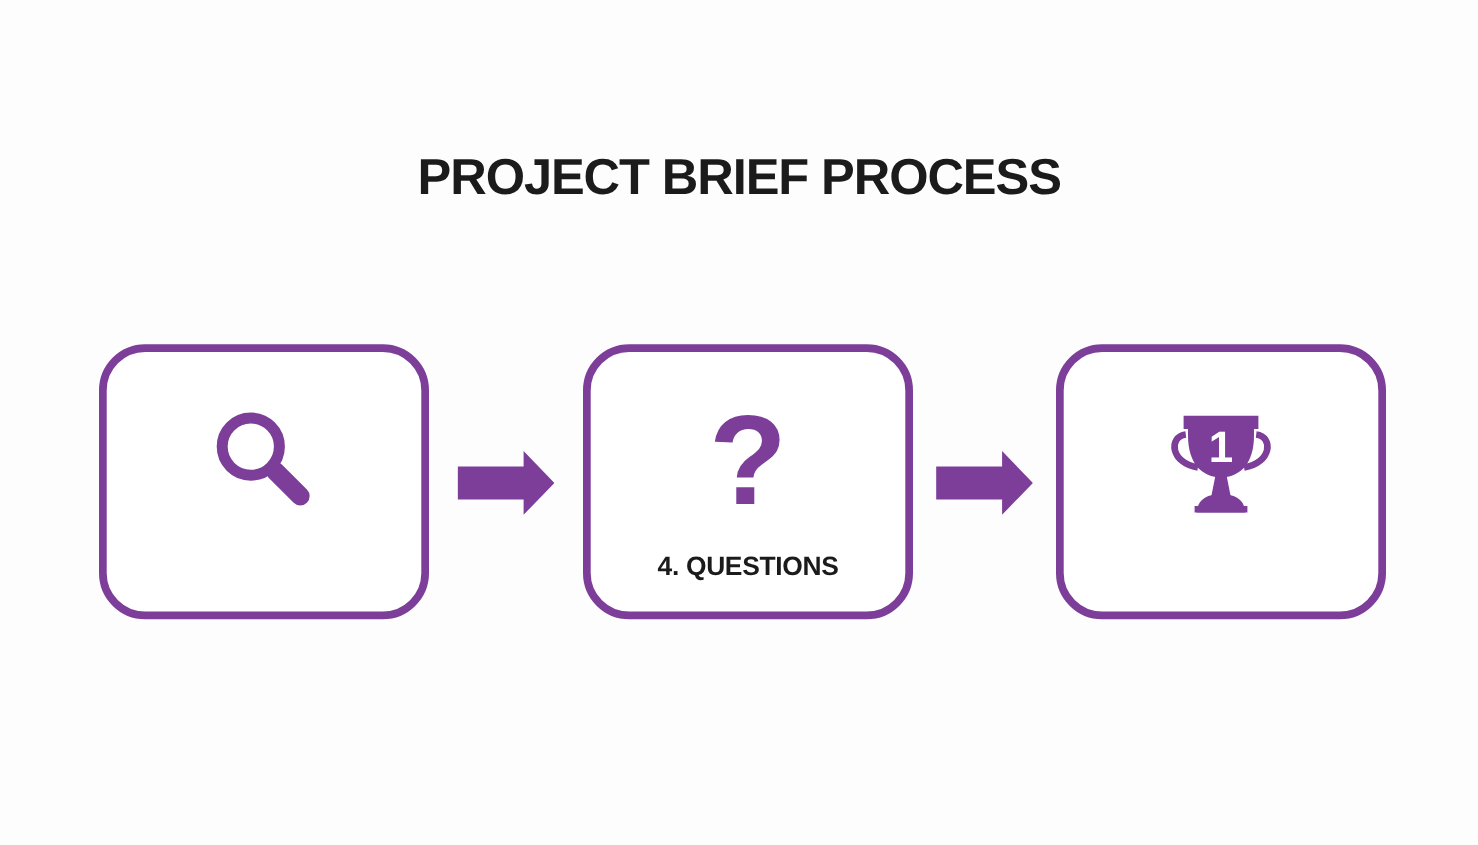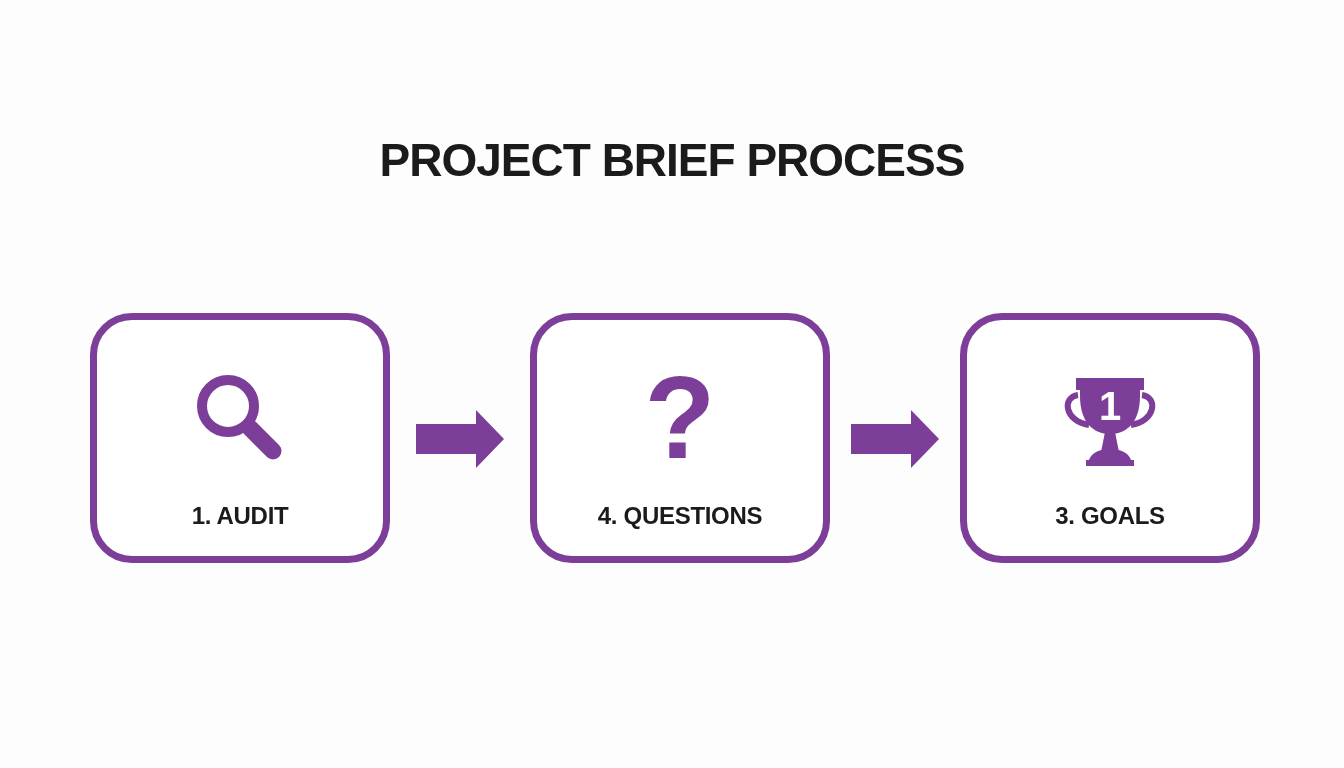--- a/index.html
+++ b/index.html
@@ -94,21 +94,20 @@
 
   <h1 class="title">PROJECT BRIEF PROCESS</h1>
 
   <div class="card card-1">
     <div class="icon-wrap">
       <svg width="104" height="104" viewBox="0 0 104 104" aria-hidden="true">
         <circle class="stroke-accent" cx="40" cy="34" r="26" stroke-width="10"></circle>
         <line class="stroke-accent" x1="62" y1="56" x2="85" y2="79" stroke-width="17" stroke-linecap="round"></line>
       </svg>
     </div>
-    <div class="step-label">1. AUDIT</div>
   </div>
 
   <svg class="arrow arrow-1" viewBox="0 0 88 58" aria-hidden="true">
     <polygon class="fill-accent" points="0,14 60,14 60,0 88,29 60,58 60,44 0,44"></polygon>
   </svg>
 
   <div class="card card-2">
     <div class="icon-wrap">
       <span class="qmark">?</span>
     </div>
@@ -132,16 +131,15 @@
         <path class="stroke-accent" d="M84,23 C100,25 98,49 73,53" stroke-width="6"></path>
 
         <path class="fill-accent" d="M47,60 h10 l4,20 h-18 z"></path>
 
         <path class="fill-accent" d="M30,94 C30,82 40,77 52,77 C64,77 74,82 74,94 Z"></path>
         <path class="fill-accent" d="M28,88 h48 v6 h-48 z"></path>
 
         <text class="trophy-num" x="52" y="48" text-anchor="middle">1</text>
       </svg>
     </div>
-    <div class="step-label">3. GOALS</div>
   </div>
 
 </div>
 
 </body></html>

